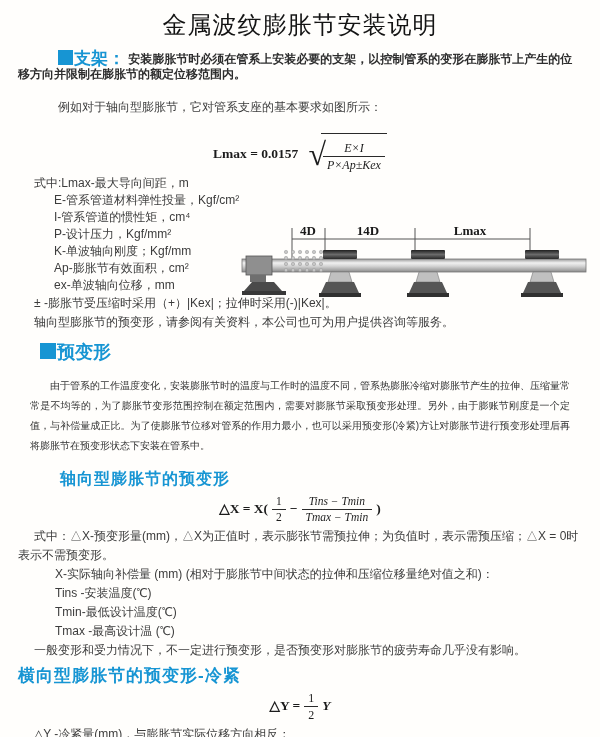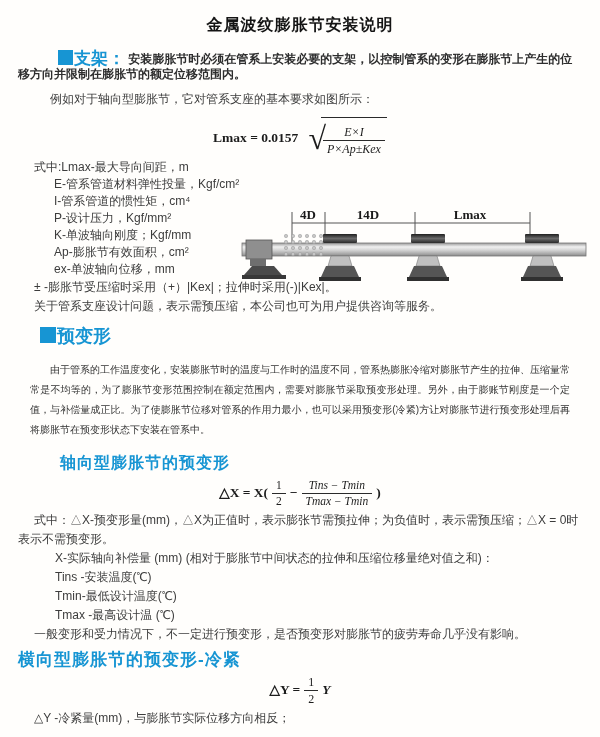--- a/index.html
+++ b/index.html
@@ -1,23 +1,23 @@
 <!DOCTYPE html>
 <html><head>
 <meta charset="utf-8">
 <style>
   html,body{margin:0;padding:0;background:#fffefc;width:600px;height:737px;overflow:hidden;}
   body{font-family:"Liberation Sans",sans-serif;color:#3c3c3c;-webkit-font-smoothing:antialiased;}
   .page{padding:8px 18px 0 18px;position:relative;}
-  h1{font-size:16px;line-height:30px;margin:2px 0 10px 0;text-align:center;color:#141414;font-weight:bold;letter-spacing:1px;}
+  h1{font-size:24px;line-height:30px;margin:2px 0 10px 0;text-align:center;color:#141414;font-weight:normal;letter-spacing:1px;}
   
   .support-para{margin:0;font-size:12px;line-height:15px;font-weight:bold;color:#2e2e2e;text-indent:40px;}
   .blue-label{color:#1795d3;font-size:17px;font-weight:bold;vertical-align:-1px;}
   .sq{display:inline-block;width:15px;height:15px;background:#1795d3;margin-right:1px;vertical-align:-2px;}
-  .example{margin:8px;font-size:12px;line-height:19px;text-indent:24px;color:#3c3c3c;}
+  .example{margin:16px;font-size:12px;line-height:19px;text-indent:24px;color:#3c3c3c;}
   
   .formula{text-align:center;font-family:"Liberation Serif",serif;color:#1c1c1c;}
   .f1{margin:2px 0 2px 0;height:40px;line-height:40px;}
   .serif-b{font-family:"Liberation Serif",serif;font-weight:bold;font-size:13.5px;}
   .radical{font-family:"Liberation Serif",serif;font-size:32px;font-weight:bold;vertical-align:middle;margin:0 -5px 0 6px;display:inline-block;line-height:34px;}
   .sqrt-box{display:inline-block;border-top:1.5px solid #2a2a2a;padding:1px 2px 0 2px;vertical-align:middle;}
   .frac{display:inline-block;vertical-align:middle;text-align:center;font-size:12px;line-height:14px;}
   .frac .num{display:block;border-bottom:1px solid #2a2a2a;padding:0 4px 1px 4px;}
   .frac .den{display:block;padding:1px 4px 0 4px;}
   .ital{font-style:italic;font-family:Liberation Serif, serif;}
@@ -146,21 +146,21 @@
       <g>
         <rect x="285" y="31" width="34" height="9" rx="1" fill="url(#capg)"></rect>
         <polygon points="293,53 311,53 314,63 290,63" fill="#c0c0c0" stroke="#777" stroke-width="0.6"></polygon>
         <polygon points="288,63 316,63 321,74 283,74" fill="#555555"></polygon>
         <rect x="281" y="74" width="42" height="4" fill="#303030"></rect>
       </g>
     </svg>
   </div>
 
   <p class="note">± -膨胀节受压缩时采用（+）|Kex|；拉伸时采用(-)|Kex|。</p>
-  <p class="note">关于管系支座设计问题，表示需预压缩，本公司也可为用户提供咨询等服务。</p>
+  <p class="note">轴向型膨胀节的预变形，请参阅有关资料，本公司也可为用户提供咨询等服务。</p>
 
   <h2><span class="sq2"></span><span>预变形</span></h2>
 
   <p class="body-just">由于管系的工作温度变化，安装膨胀节时的温度与工作时的温度不同，管系热膨胀冷缩对膨胀节产生的拉伸、压缩量常常是不均等的，为了膨胀节变形范围控制在额定范围内，需要对膨胀节采取预变形处理。另外，由于膨账节刚度是一个定值，与补偿量成正比。为了使膨胀节位移对管系的作用力最小，也可以采用预变形(冷紧)方让对膨胀节进行预变形处理后再将膨胀节在预变形状态下安装在管系中。</p>
 
   <h3>轴向型膨胀节的预变形</h3>
 
   <div class="formula f2">
     <span class="serif-b">△X = X(</span>
     <span class="frac"><span class="num">1</span><span class="den">2</span></span>

